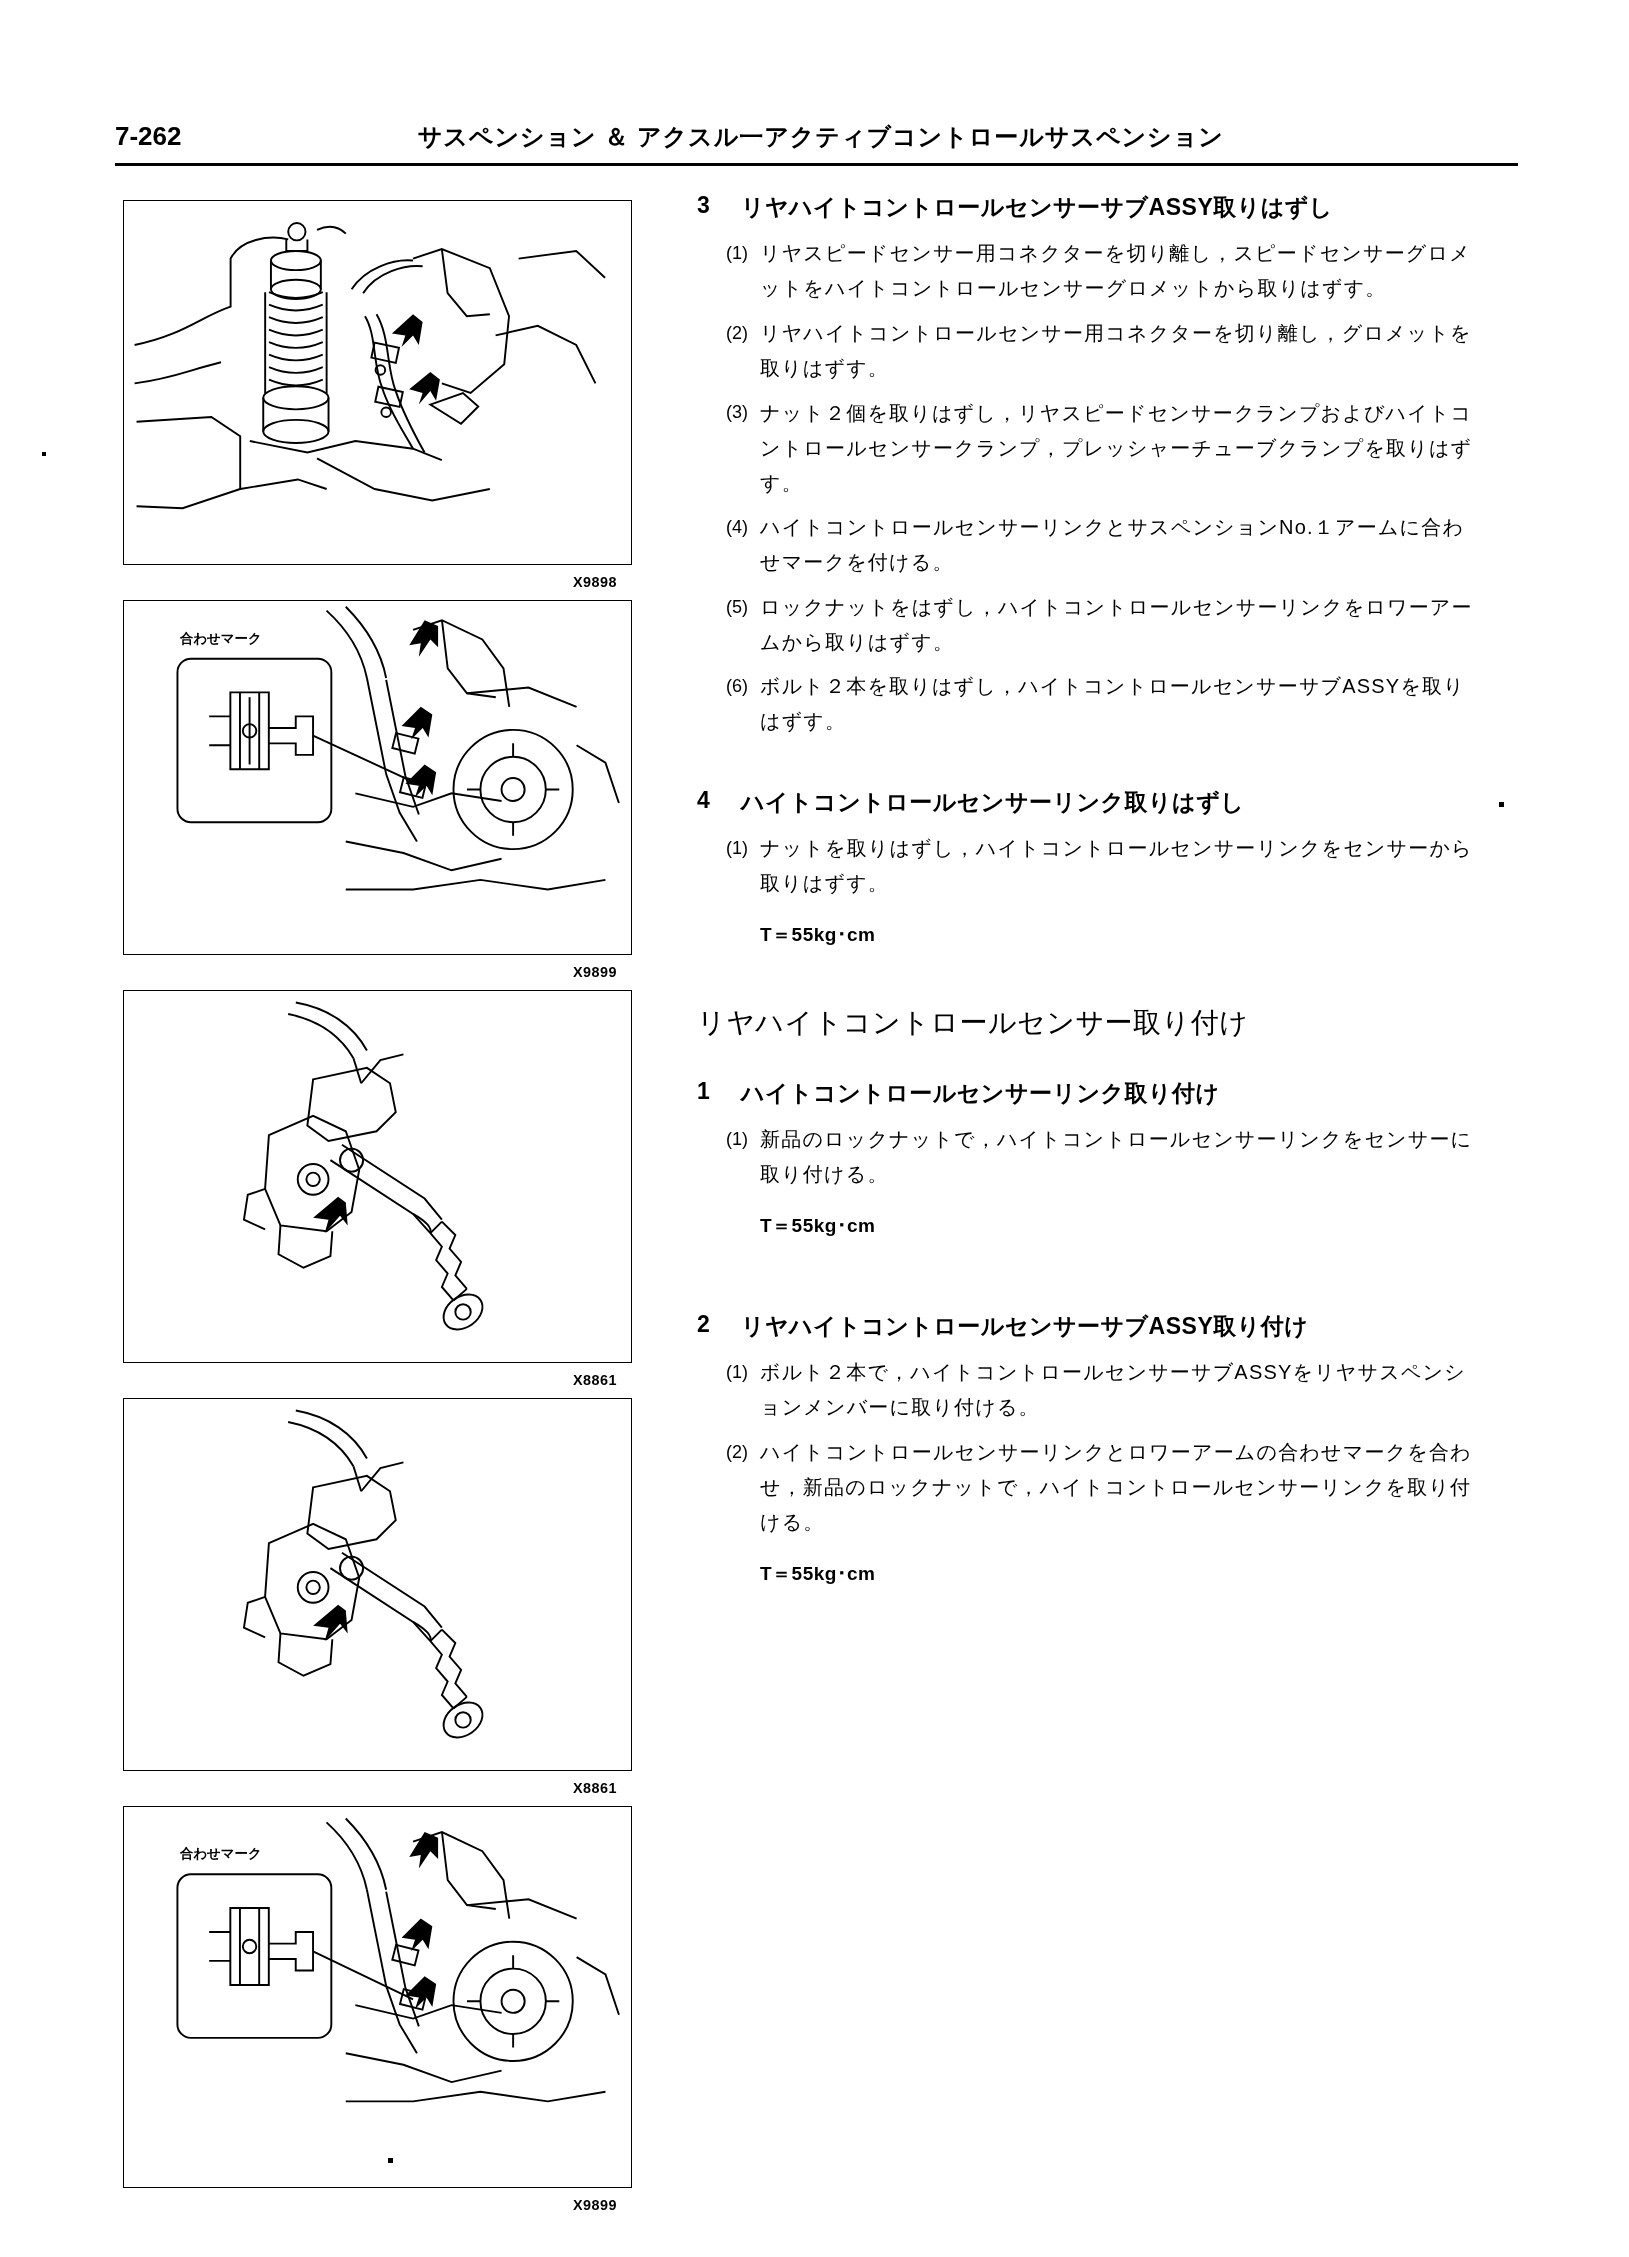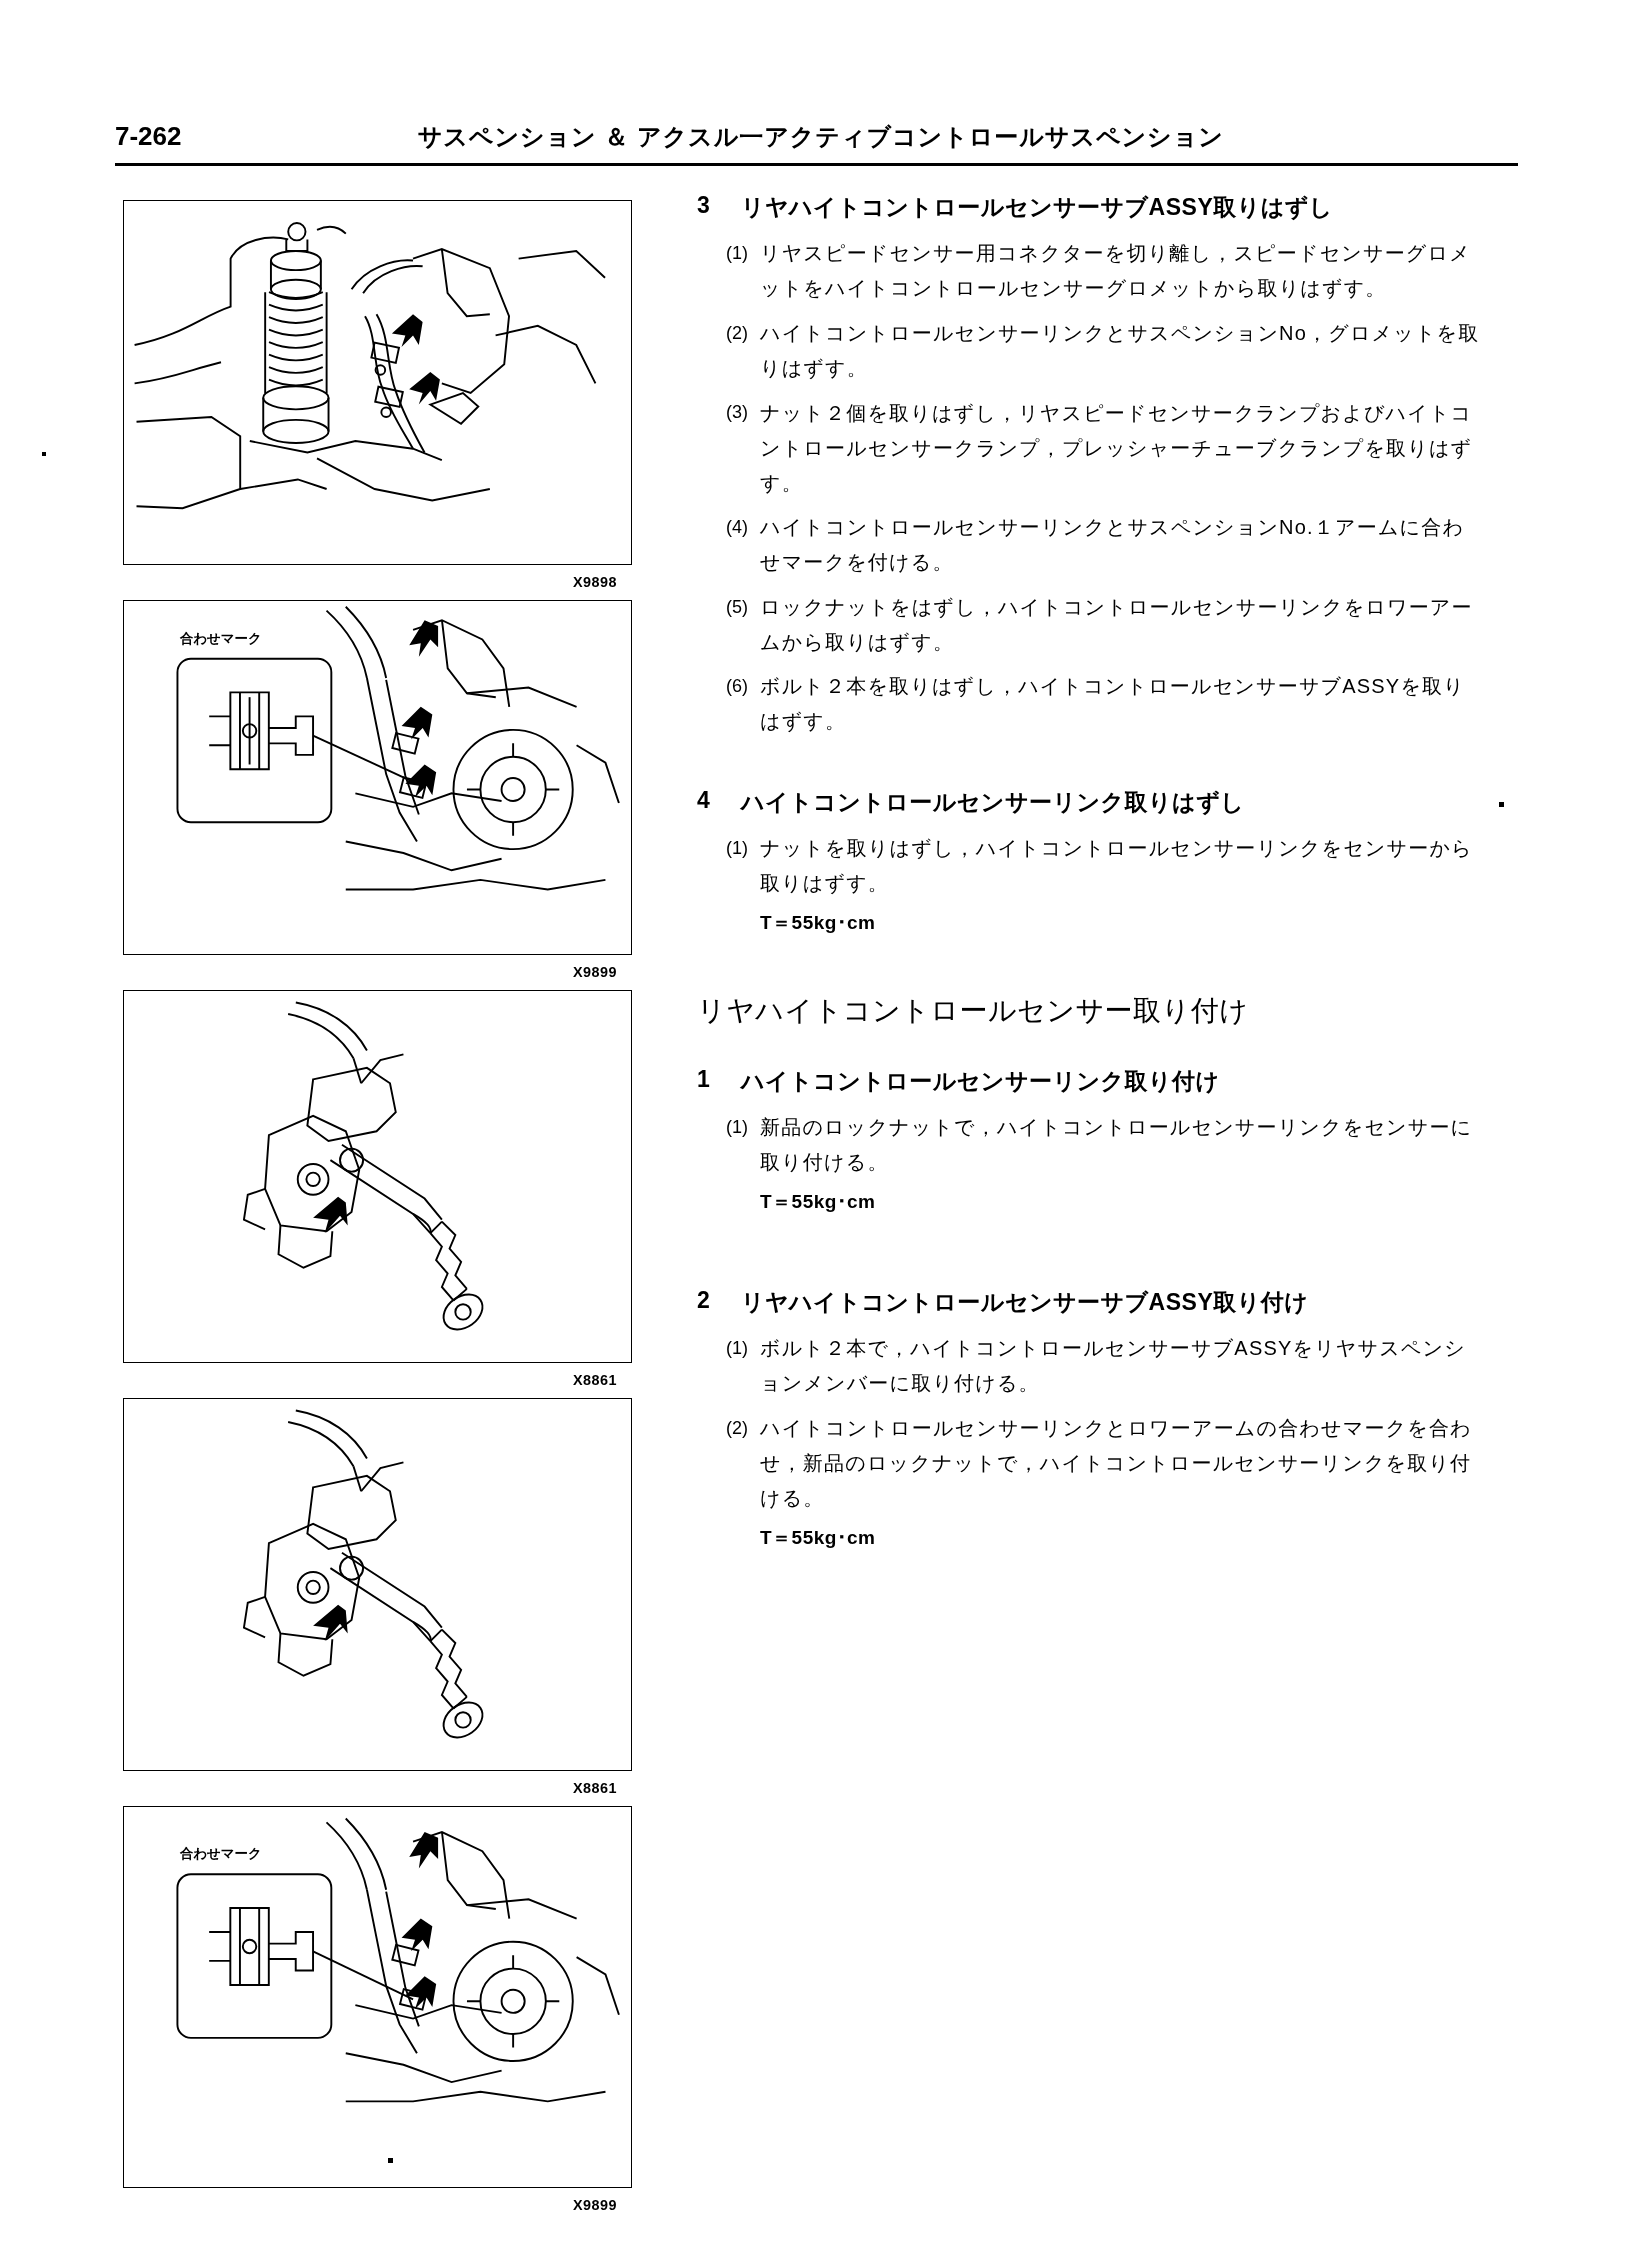--- a/index.html
+++ b/index.html
@@ -126,21 +126,21 @@
     padding-top: 1.9px;
   }
   .item-body {
     flex: 1;
     letter-spacing: 1.2px;
   }
   .torque {
     font-size: 19px;
     letter-spacing: 0.5px;
     font-weight: bold;
-    margin-top: 5px;
+    margin-top: 17px;
   }
   .big-head {
     font-size: 28px;
     font-weight: normal;
     letter-spacing: 0.5px;
     margin: 52px 0 36px 0;
   }
   .spacer-lg { height: 38px; }
   .spacer-md { height: 21px; }
 
@@ -394,21 +394,21 @@
       <div class="sec-head">
         <span class="sec-num">3</span>
         <span class="sec-title">リヤハイトコントロールセンサーサブASSY取りはずし</span>
       </div>
       <div class="item">
         <span class="item-num">(1)</span>
         <span class="item-body">リヤスピードセンサー用コネクターを切り離し，スピードセンサーグロメットをハイトコントロールセンサーグロメットから取りはずす。</span>
       </div>
       <div class="item">
         <span class="item-num">(2)</span>
-        <span class="item-body">ハイトコントロールセンサーリンクとサスペンションNo，グロメットを取りはずす。</span>
+        <span class="item-body">リヤハイトコントロールセンサー用コネクターを切り離し，グロメットを取りはずす。</span>
       </div>
       <div class="item">
         <span class="item-num">(3)</span>
         <span class="item-body">ナット２個を取りはずし，リヤスピードセンサークランプおよびハイトコントロールセンサークランプ，プレッシャーチューブクランプを取りはずす。</span>
       </div>
       <div class="item">
         <span class="item-num">(4)</span>
         <span class="item-body">ハイトコントロールセンサーリンクとサスペンションNo.１アームに合わせマークを付ける。</span>
       </div>
       <div class="item">

